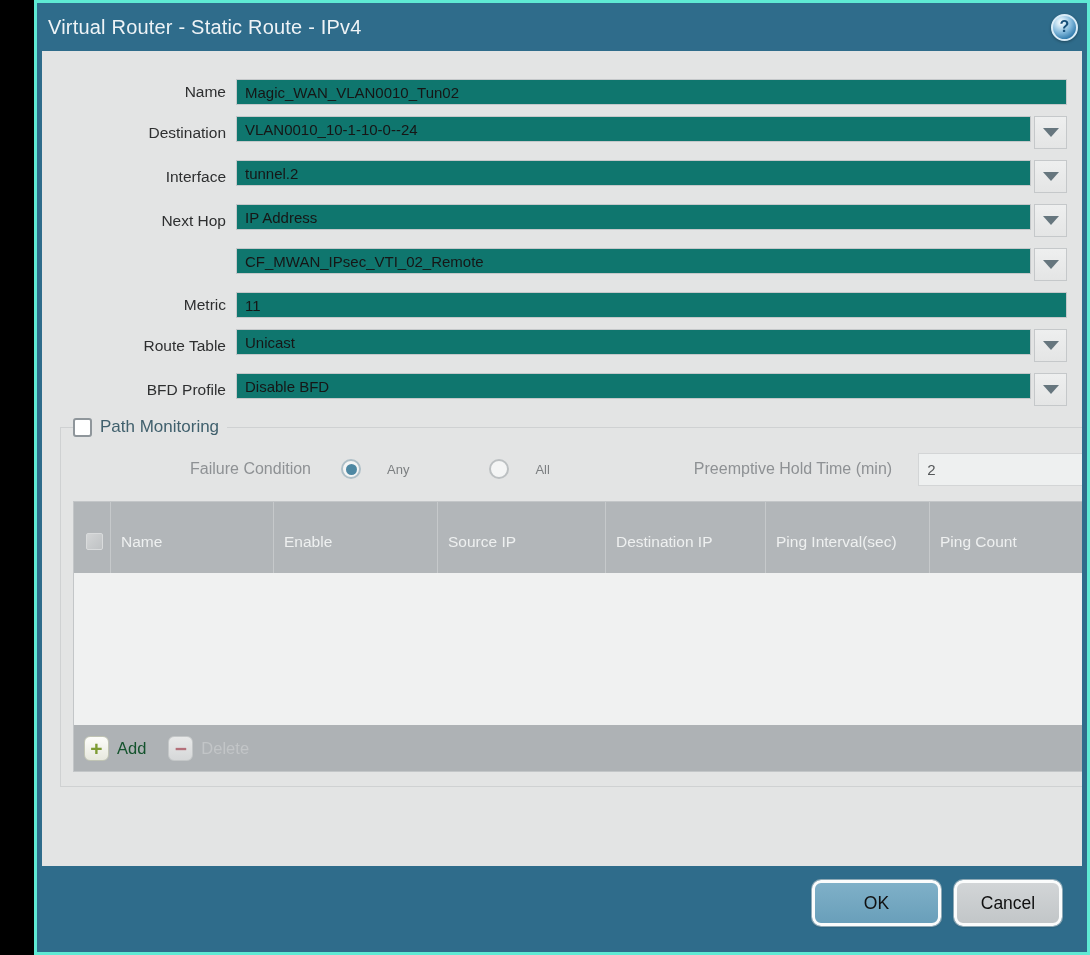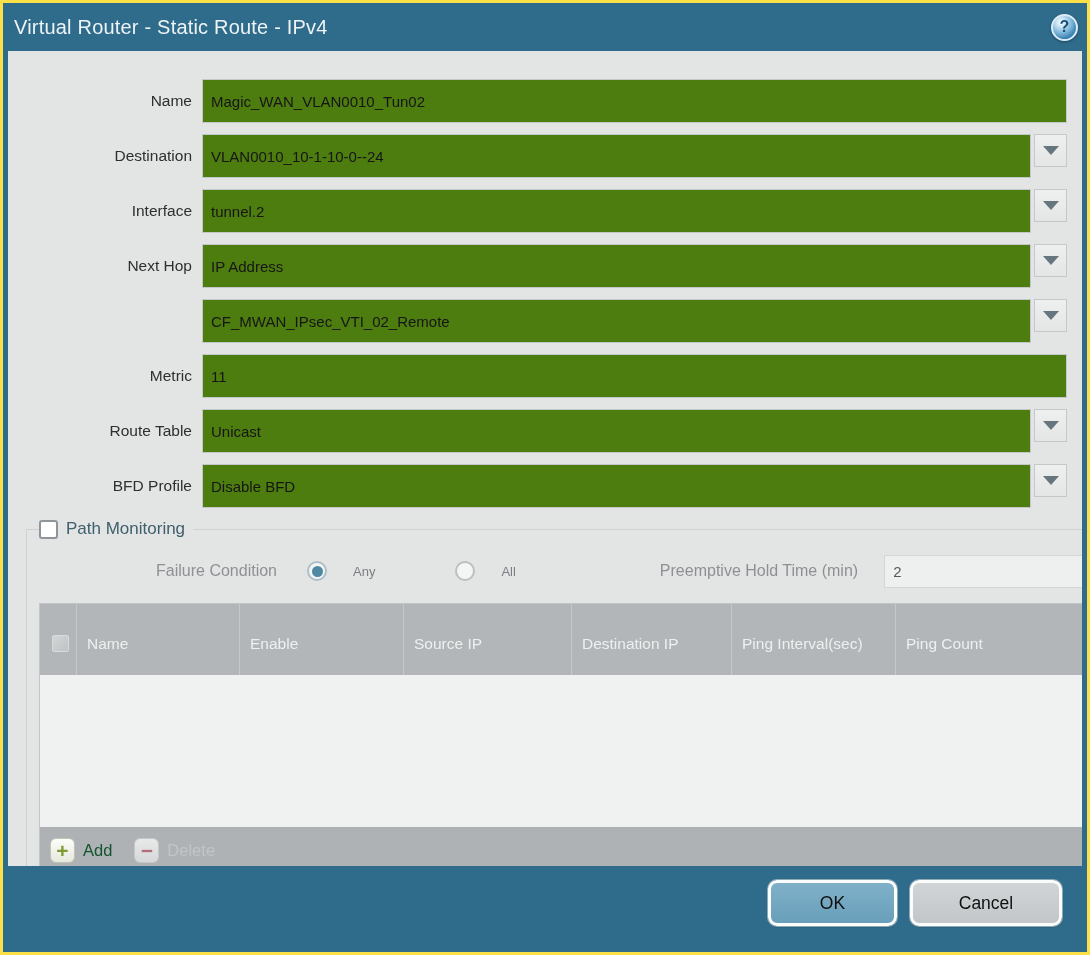--- a/index.html
+++ b/index.html
@@ -3,23 +3,23 @@
 <meta charset="utf-8">
 <style>
   * { box-sizing: border-box; margin: 0; padding: 0; }
   html, body { width: 1090px; height: 955px; }
   body {
     font-family: "Liberation Sans", "DejaVu Sans", sans-serif;
     background: #000;
   }
   .dialog {
     position: absolute; inset: 0;
-    border: 3px solid #fde047;
+    border: 3px solid #5eead4;
     background: #2f6c8b;
-    display: flex; flex-direction: column;
+    display: flex; flex-direction: column; margin-left: 34px;
   }
   
   .titlebar {
     height: 48px; flex: 0 0 48px;
     display: flex; align-items: center;
     padding: 0 9px 0 11px;
   }
   .titlebar .title {
     color: #eef3f6; font-size: 20px; letter-spacing: .2px;
     flex: 1;
@@ -43,22 +43,22 @@
   }
   .form-row { display: flex; align-items: center; margin-bottom: 11px; }
   .form-label {
     width: 176px; flex: 0 0 176px;
     text-align: right; padding-right: 10px;
     color: #2e2f30; font-size: 15.5px;
     white-space: nowrap;
   }
   .form-value { flex: 1; display: flex; align-items: stretch; }
   .text-input {
-    flex: 1; height: 44px;
-    border: 1px solid #c5c8ca; background: #4d7c0f;
+    flex: 1; height: 26px;
+    border: 1px solid #c5c8ca; background: #0f766e;
     font-family: "Liberation Sans", sans-serif;
     font-size: 15px; color: #161616;
     padding: 0 8px; outline: none;
   }
   .text-input::placeholder { color: #97a1a9; opacity: 1; }
   .dd-btn {
     flex: 0 0 33px; width: 33px; height: 33px; margin-left: 3px;
     background: linear-gradient(#eeefef, #e4e5e5);
     border: 1px solid #c5c8ca;
     display: flex; align-items: center; justify-content: center;
@@ -160,21 +160,21 @@
     gap: 13px; padding: 14px 25px 0 16px;
   }
   .btn {
     height: 46px; border-radius: 9px;
     border: 3px solid #fbfcfc;
     box-shadow: 0 0 0 1px #8ea9b6, 0 1px 2px rgba(0,0,0,.25);
     font-family: "Liberation Sans", sans-serif;
     font-size: 17.5px; color: #101010; cursor: pointer;
   }
   .btn.ok { width: 129px; background: linear-gradient(#7fb0c8,#699fba); }
-  .btn.cancel { width: 152px; background: linear-gradient(#d2d5d7,#c2c6c8); }
+  .btn.cancel { width: 108px; background: linear-gradient(#d2d5d7,#c2c6c8); }
 </style>
 </head>
 <body>
 
 <div class="dialog">
 
   <div class="titlebar">
     <div class="title">Virtual Router - Static Route - IPv4</div>
     <div class="help-icon">
       <span>?</span>

